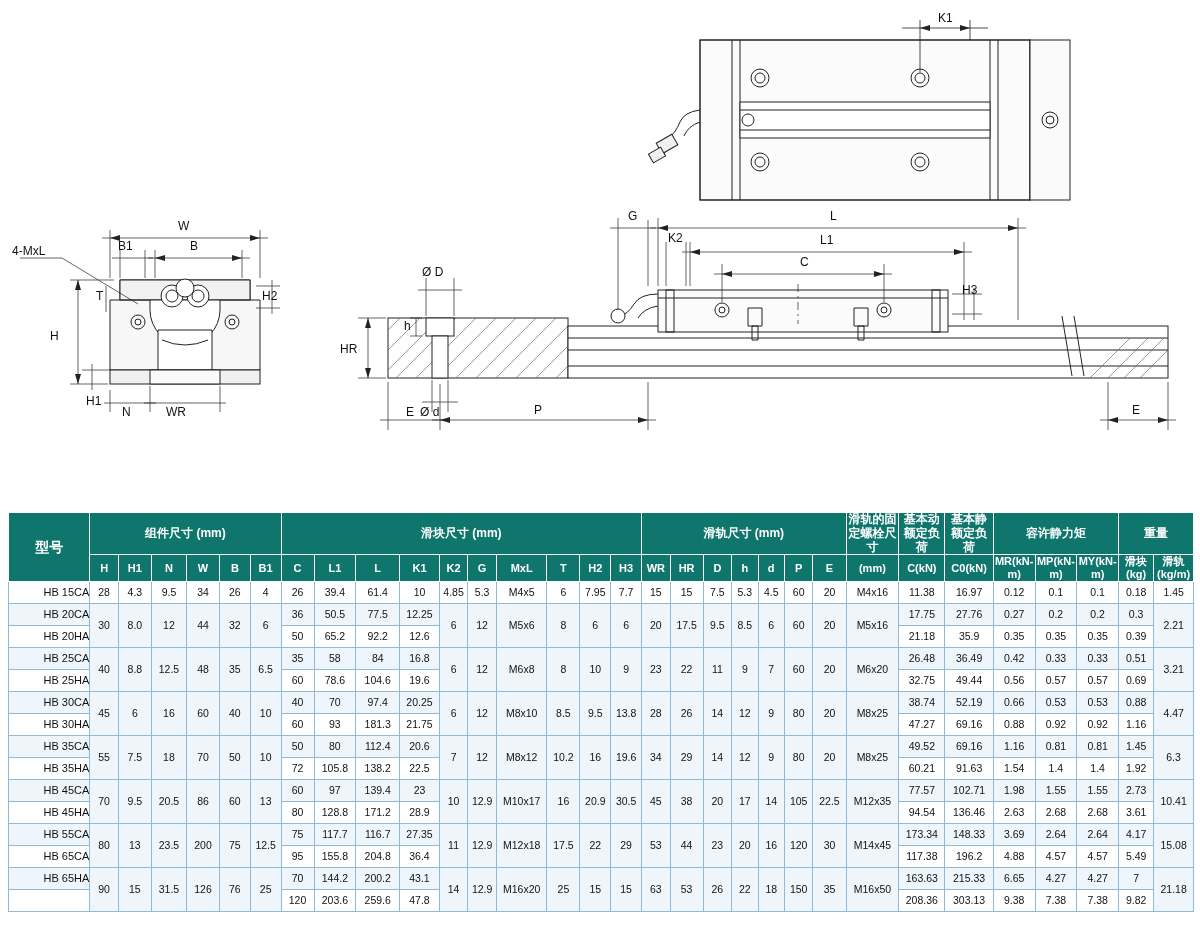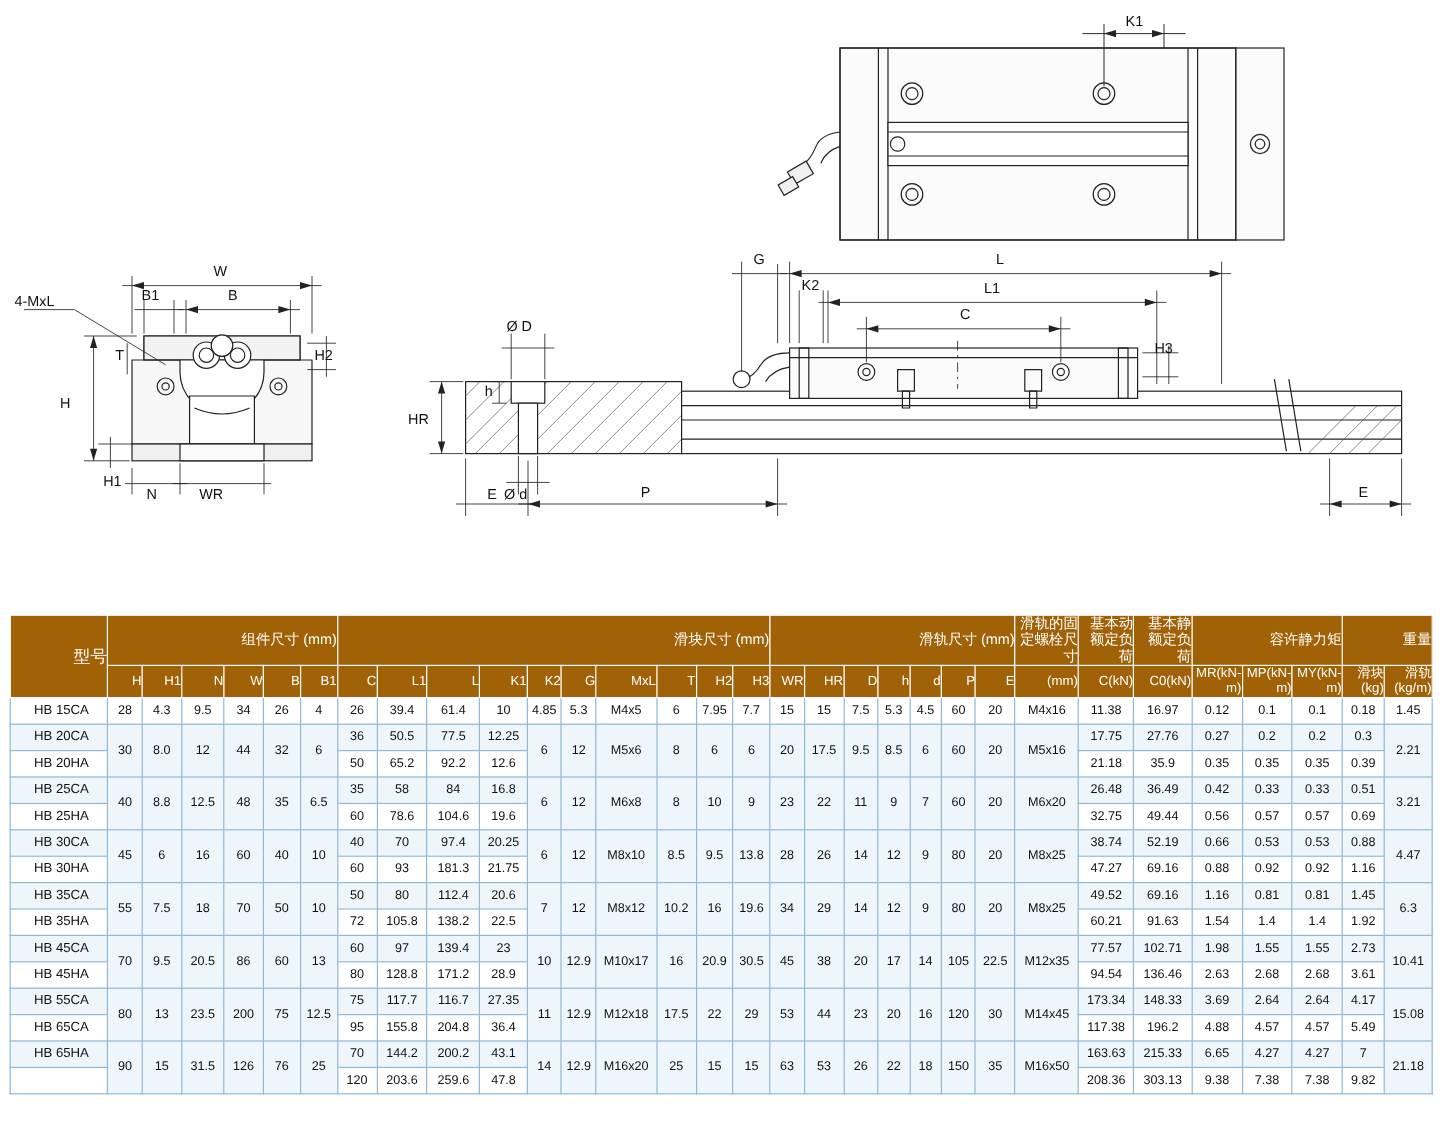--- a/index.html
+++ b/index.html
@@ -23,36 +23,35 @@
     font-size:10.5px;
   }
   table.spec th, table.spec td{
     border:1px solid #ffffff;
     text-align:center;
     vertical-align:middle;
     padding:0;
     line-height:1.15;
   }
   table.spec thead th{
-    background:#a16207;
+    background:#0f766e;
     color:#ffffff;
-    font-weight:normal;
+    font-weight:bold;
     font-size:11px;
-    text-align:right;
   }
   table.spec thead th.grp{font-size:12px;}
   table.spec thead th.model{font-size:14px;}
   table.spec tbody td{
     background:#ffffff;
     border:1px solid #8fb9d6;
     color:#111;
     height:21px;
   }
   table.spec tbody td.model{
-    text-align:center;
+    text-align:right;
     padding-left:4px;
     font-size:11px;
     white-space:nowrap;
   }
   table.spec tbody tr.alt td{background:#eef6fb;}
 </style>
 </head>
 <body>
 
 <div class="drawings">

